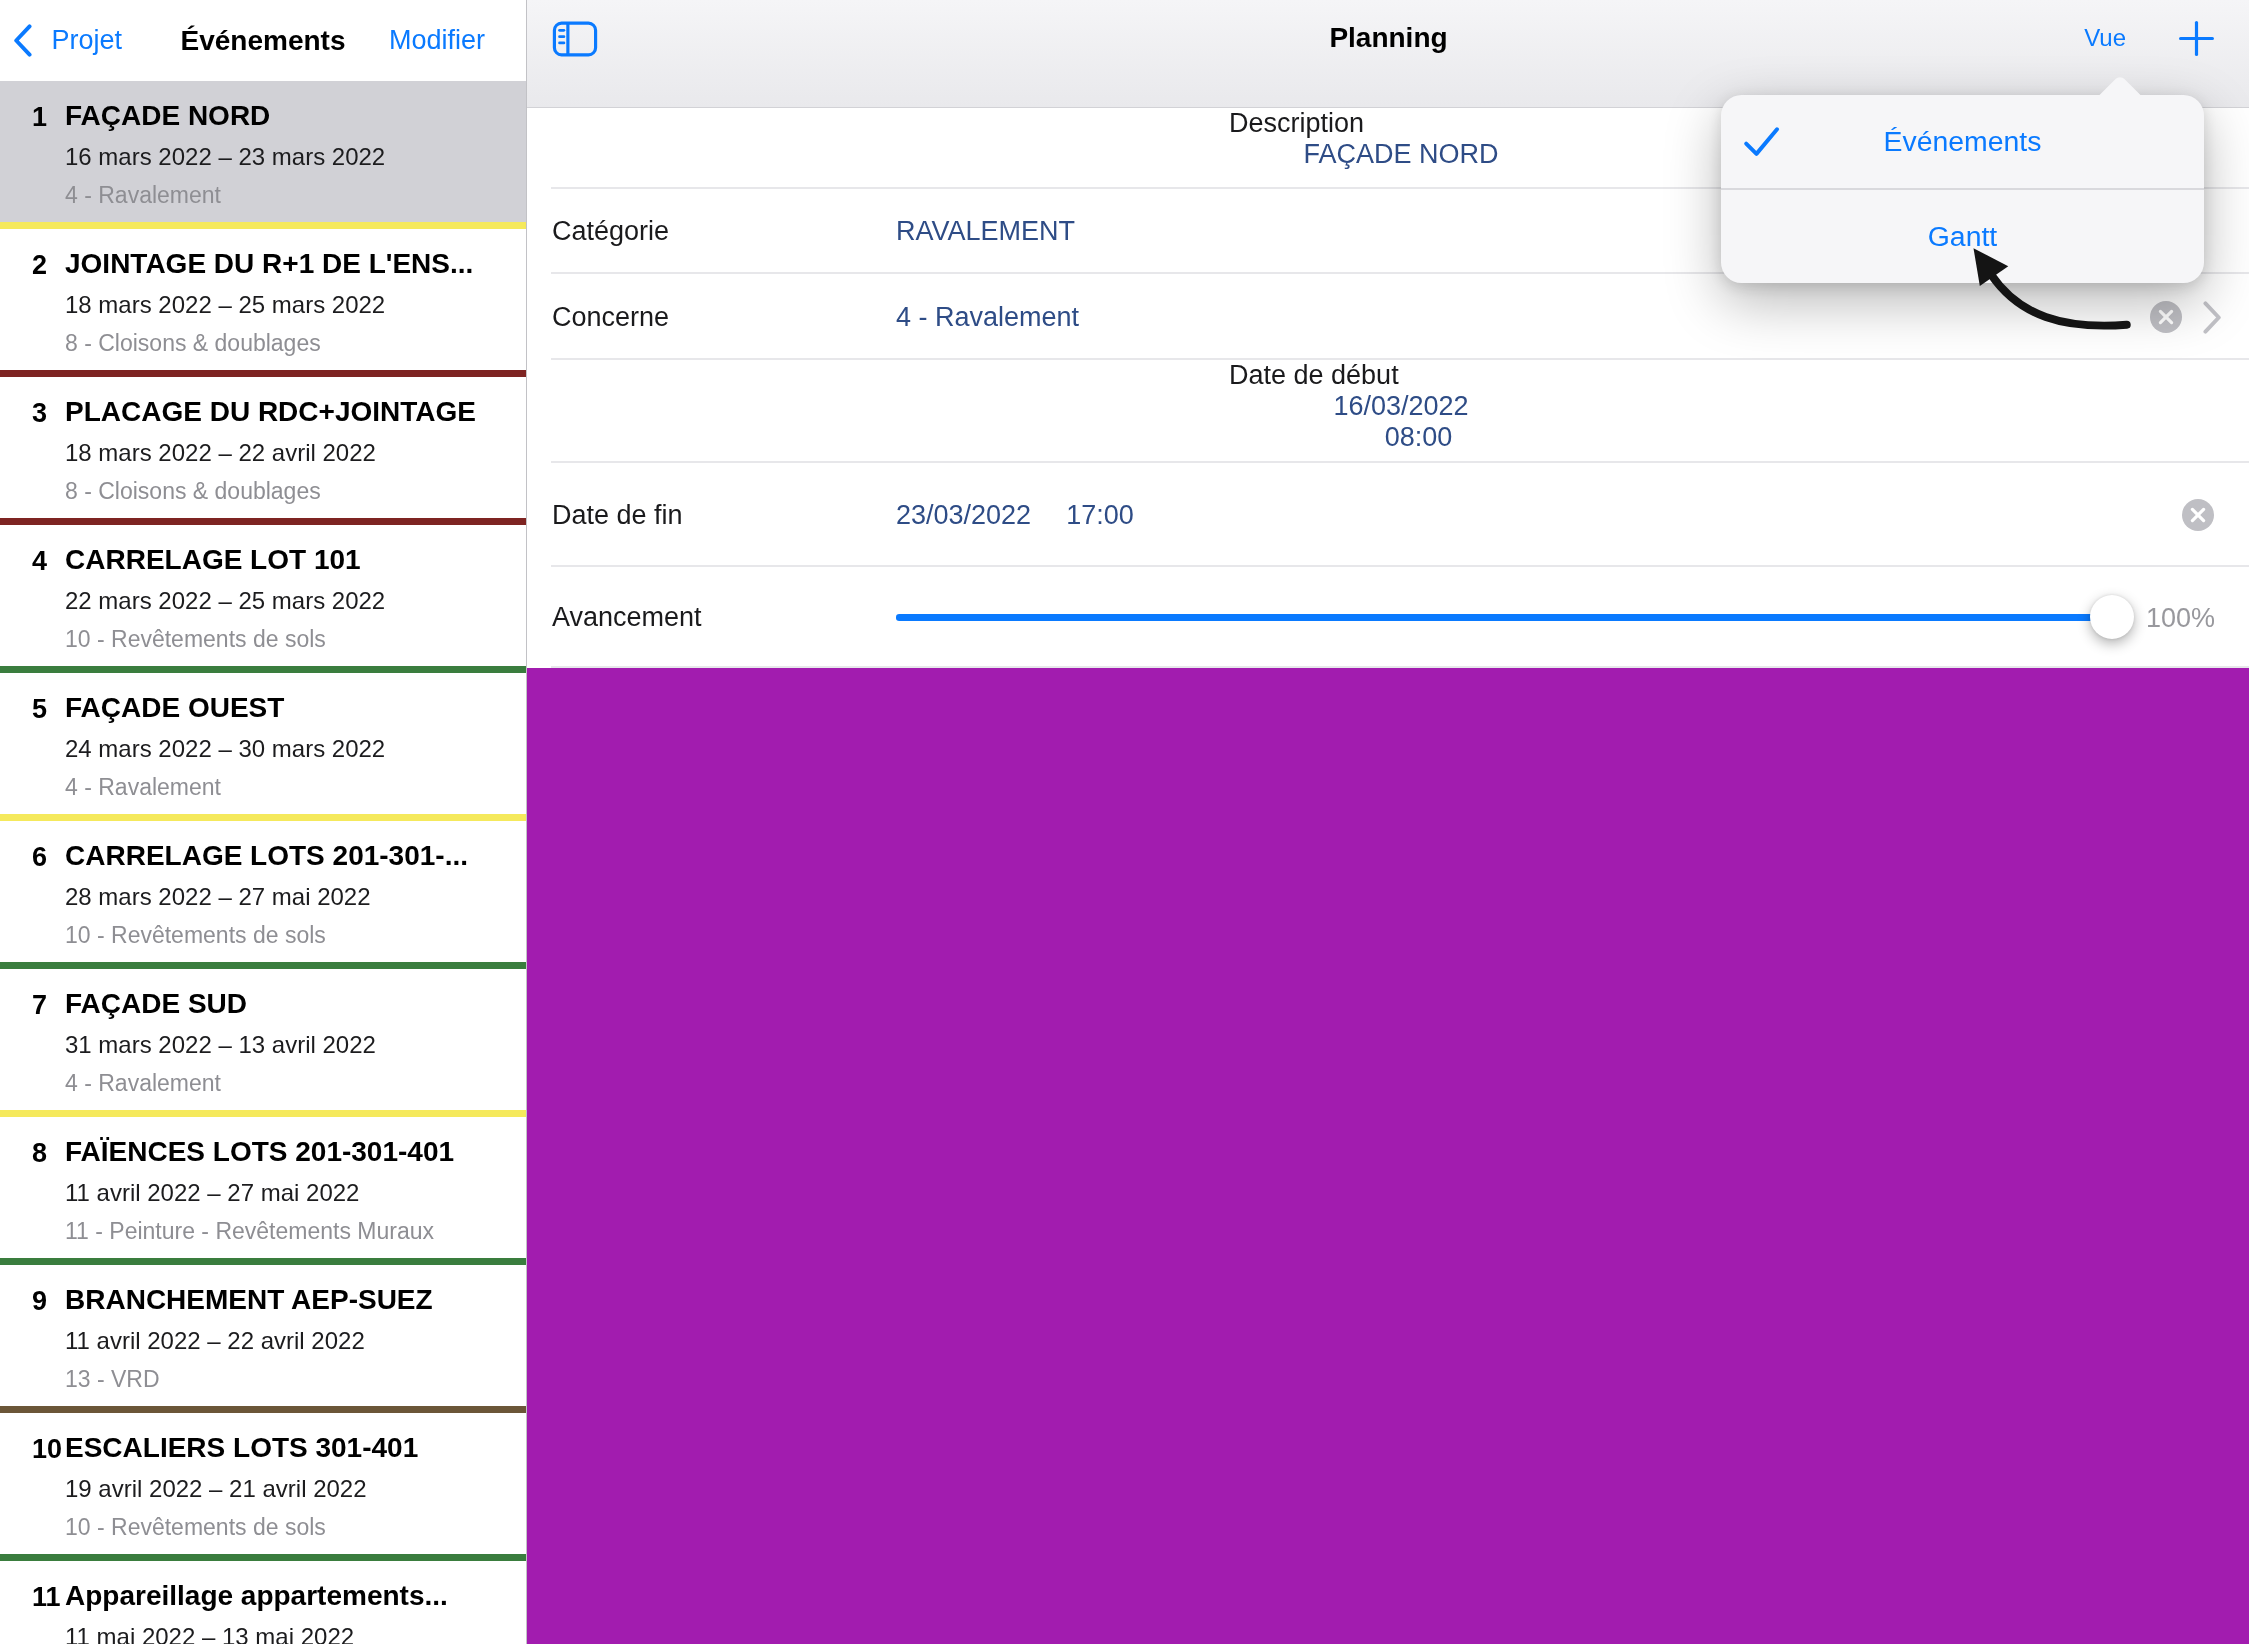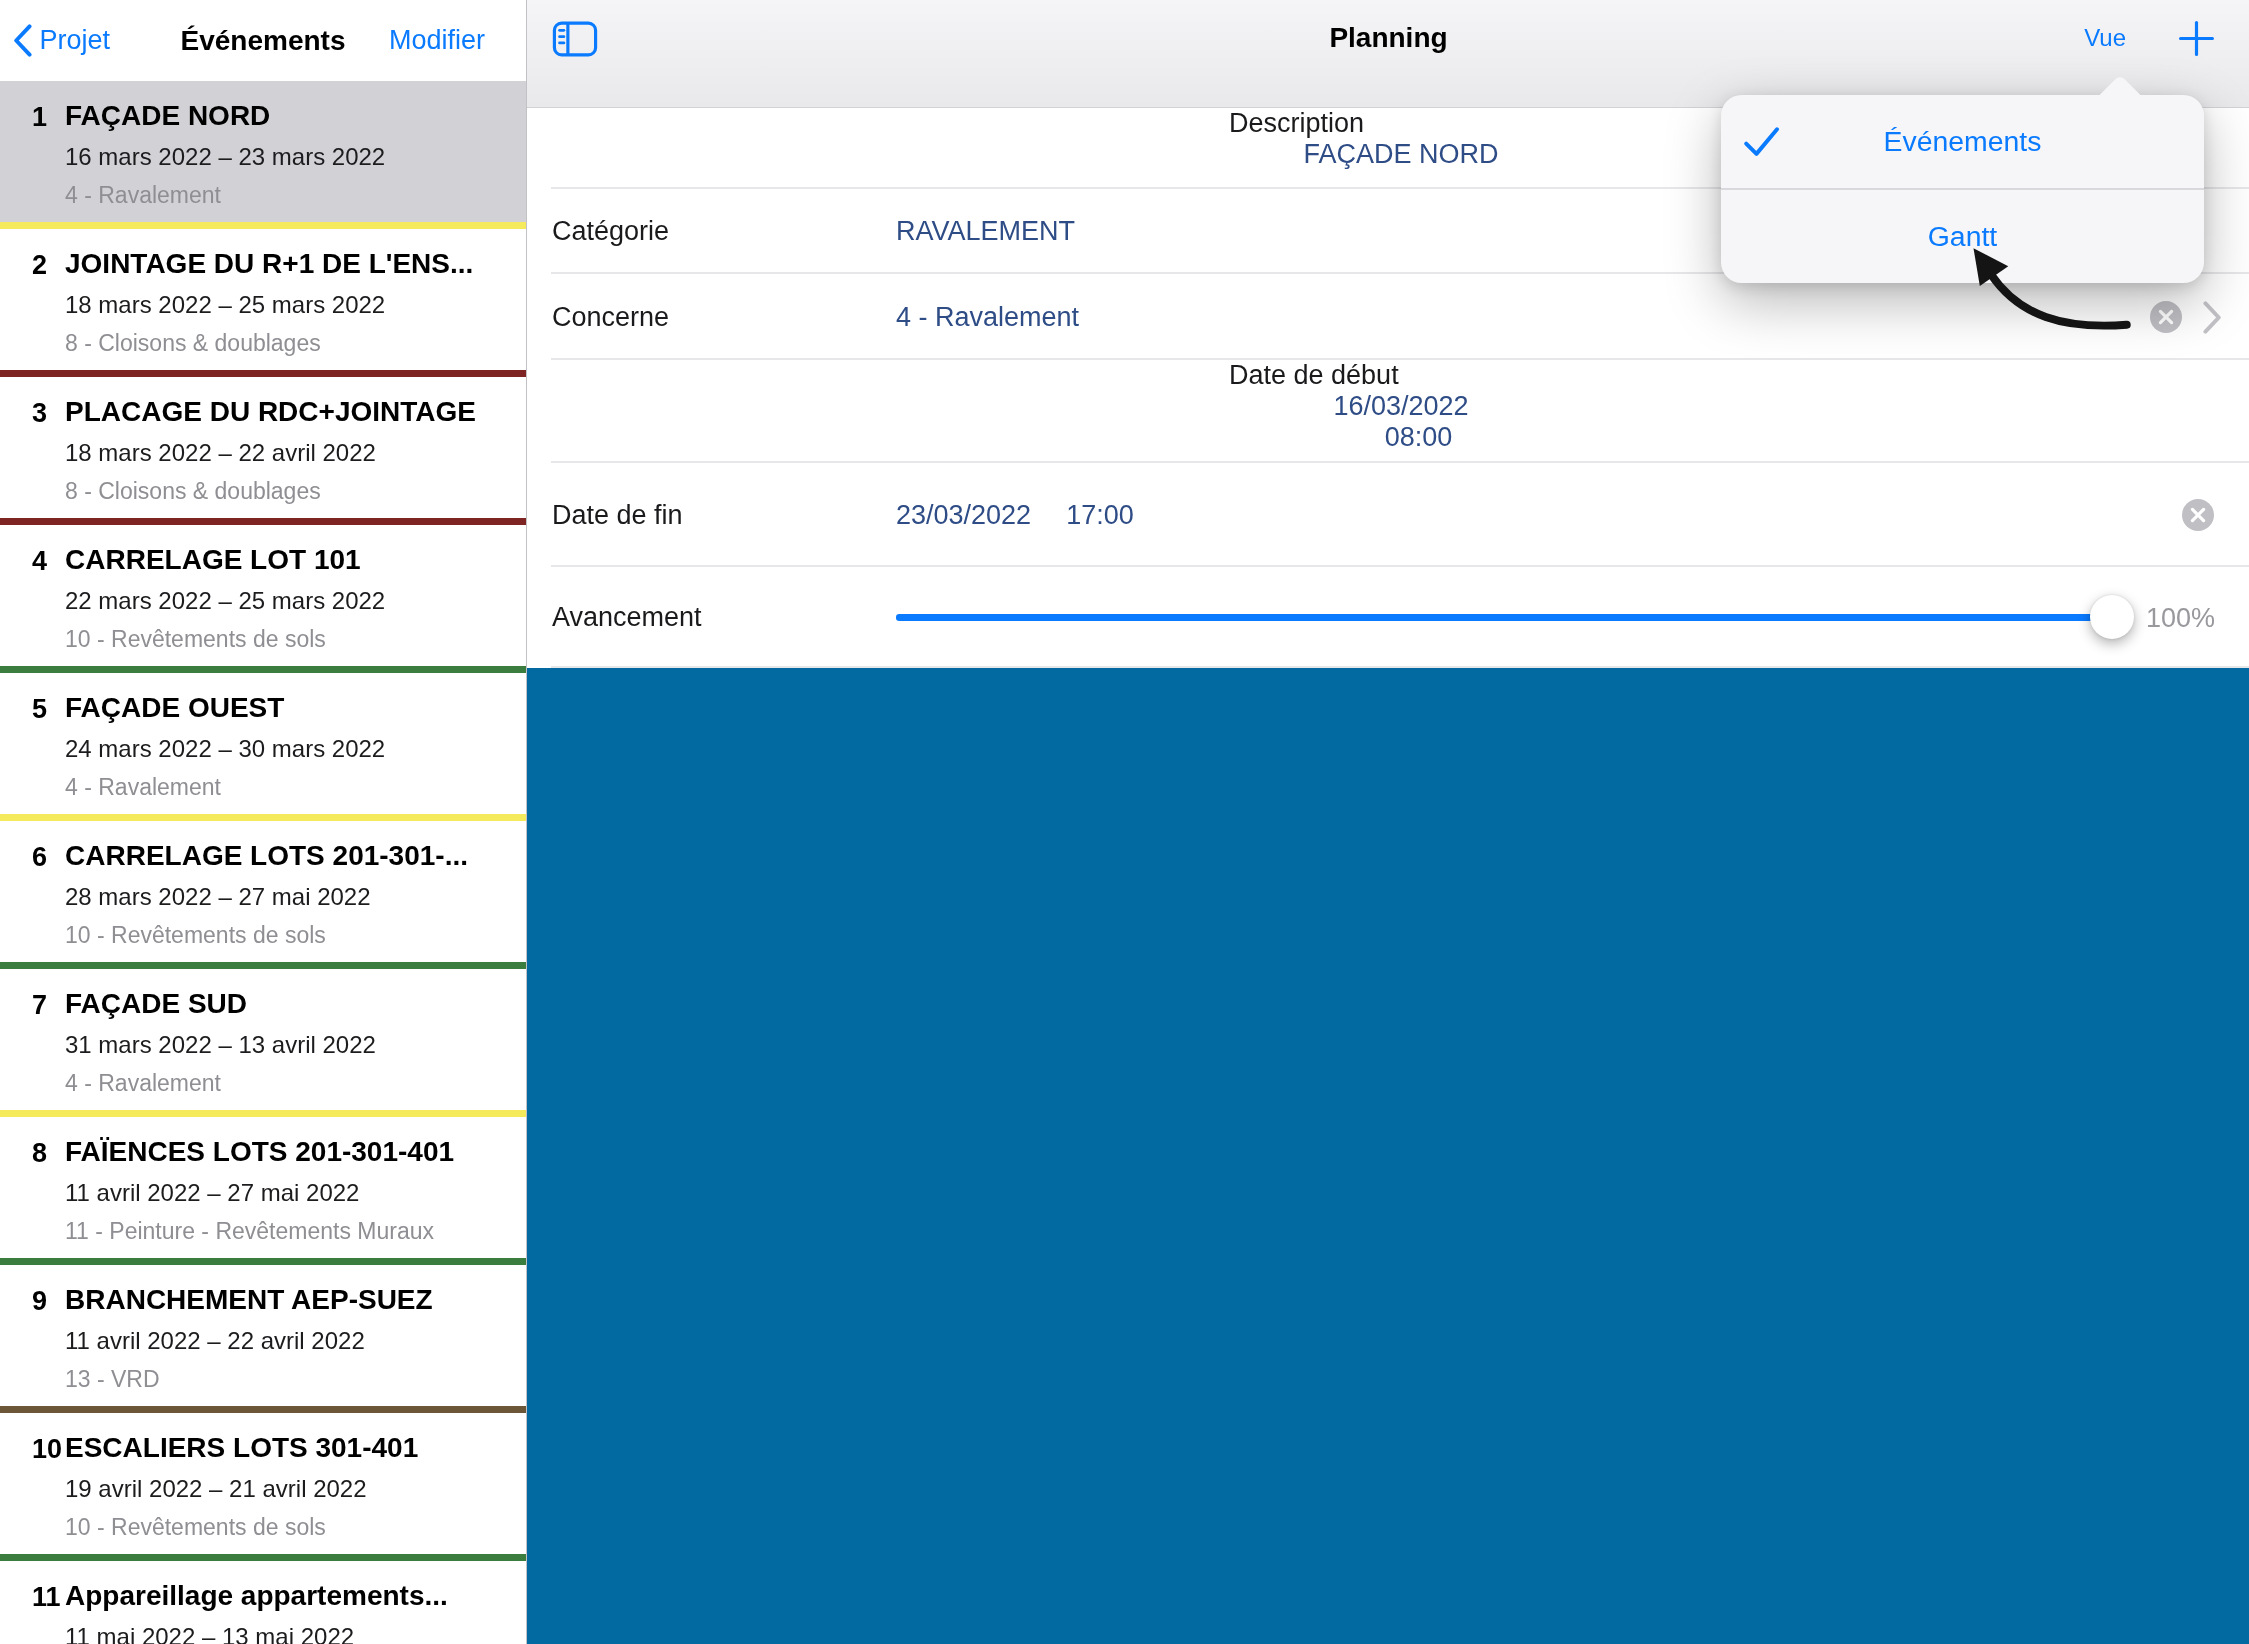--- a/index.html
+++ b/index.html
@@ -4,33 +4,33 @@
 <style>
   html,body{margin:0;padding:0;}
   body{
     width:2250px;height:1645px;overflow:hidden;position:relative;
     font-family:"Liberation Sans","DejaVu Sans",sans-serif;
     background:#F2F2F5;-webkit-font-smoothing:antialiased;
   }
   
   .sidebar{position:absolute;left:0;top:0;width:526px;height:1645px;background:#FFFFFF;z-index:2;}
   .sb-header{position:relative;height:81px;background:#FFFFFF;}
-  .back-btn{position:absolute;left:12.6px;top:0;height:81px;display:flex;align-items:center;gap:8px;color:#0A7AFF;font-size:27px;cursor:default;}
+  .back-btn{position:absolute;left:12.6px;top:0;height:81px;display:flex;align-items:center;gap:20px;color:#0A7AFF;font-size:27px;cursor:default;}
   .sb-title{position:absolute;left:0;right:0;top:0;height:81px;display:flex;align-items:center;justify-content:center;font-size:28px;font-weight:700;color:#000;}
   .edit-btn{position:absolute;right:41px;top:0;height:81px;display:flex;align-items:center;color:#0A7AFF;font-size:27px;}
   .items{position:absolute;top:81px;left:0;right:0;bottom:0;overflow:hidden;}
   .item{height:141px;border-bottom:7.1px solid transparent;display:flex;background:#FFFFFF;}
   .item.selected{background:#D1D1D6;}
   .inum{width:65px;padding-left:32px;box-sizing:border-box;padding-top:20.5px;font-size:27px;font-weight:600;color:#000;}
   .ibody{flex:1;min-width:0;padding-top:19px;padding-right:12.6px;}
   .ititle{font-size:28px;font-weight:700;color:#000;white-space:nowrap;overflow:hidden;}
   .idate{margin-top:11px;font-size:24px;color:#1C1C1E;white-space:nowrap;overflow:hidden;}
   .icat{margin-top:11px;font-size:23px;color:#8E8E93;white-space:nowrap;overflow:hidden;}
   
-  .main{position:absolute;left:526px;top:0;right:0;height:1645px;background:#0369a1;border-left:1.6px solid #C2C2C6;box-sizing:border-box;}
+  .main{position:absolute;left:526px;top:0;right:0;height:1645px;background:#a21caf;border-left:1.6px solid #C2C2C6;box-sizing:border-box;}
   .m-header{position:relative;height:108px;background:linear-gradient(#F5F5F7,#E9E9EC);border-bottom:1.6px solid #D2D2D6;box-sizing:border-box;}
   .toggle-btn{position:absolute;left:24px;top:19px;width:47px;height:40px;display:flex;align-items:center;justify-content:center;}
   .m-title{position:absolute;left:0;right:0;top:0;height:76px;display:flex;align-items:center;justify-content:center;font-size:28px;font-weight:700;color:#000;}
   .vue-btn{position:absolute;right:124px;top:0;height:76px;display:flex;align-items:center;color:#0A7AFF;font-size:24px;}
   .add-btn{position:absolute;right:36px;top:0;height:76px;display:flex;align-items:center;}
   
   .rows{position:absolute;left:0;right:0;top:108px;}
   .drow{position:relative;background:#FFFFFF;display:flex;align-items:center;padding-left:25px;box-sizing:border-box;}
   .drow::after{content:"";position:absolute;left:24px;right:0;bottom:0;height:1.6px;background:#E7E7EA;}
   .dlabel{width:344px;flex:none;font-size:27px;color:#1A1A1C;}

